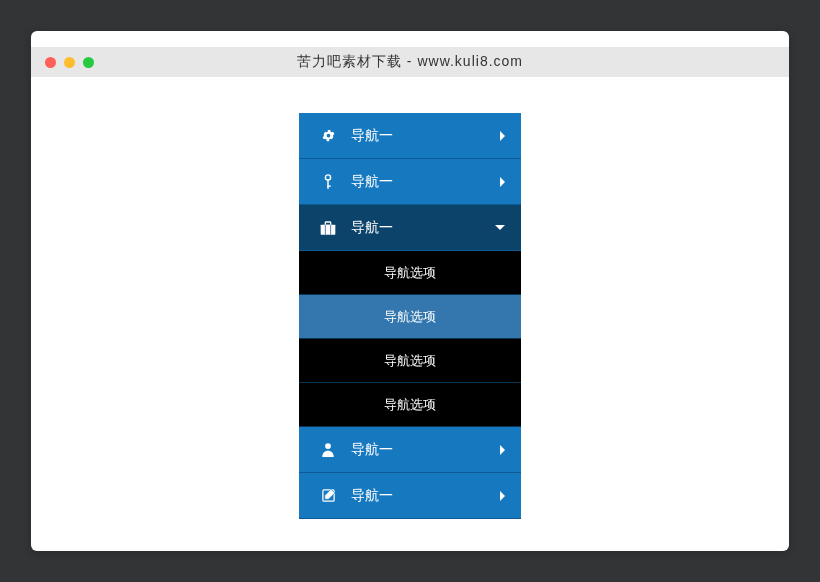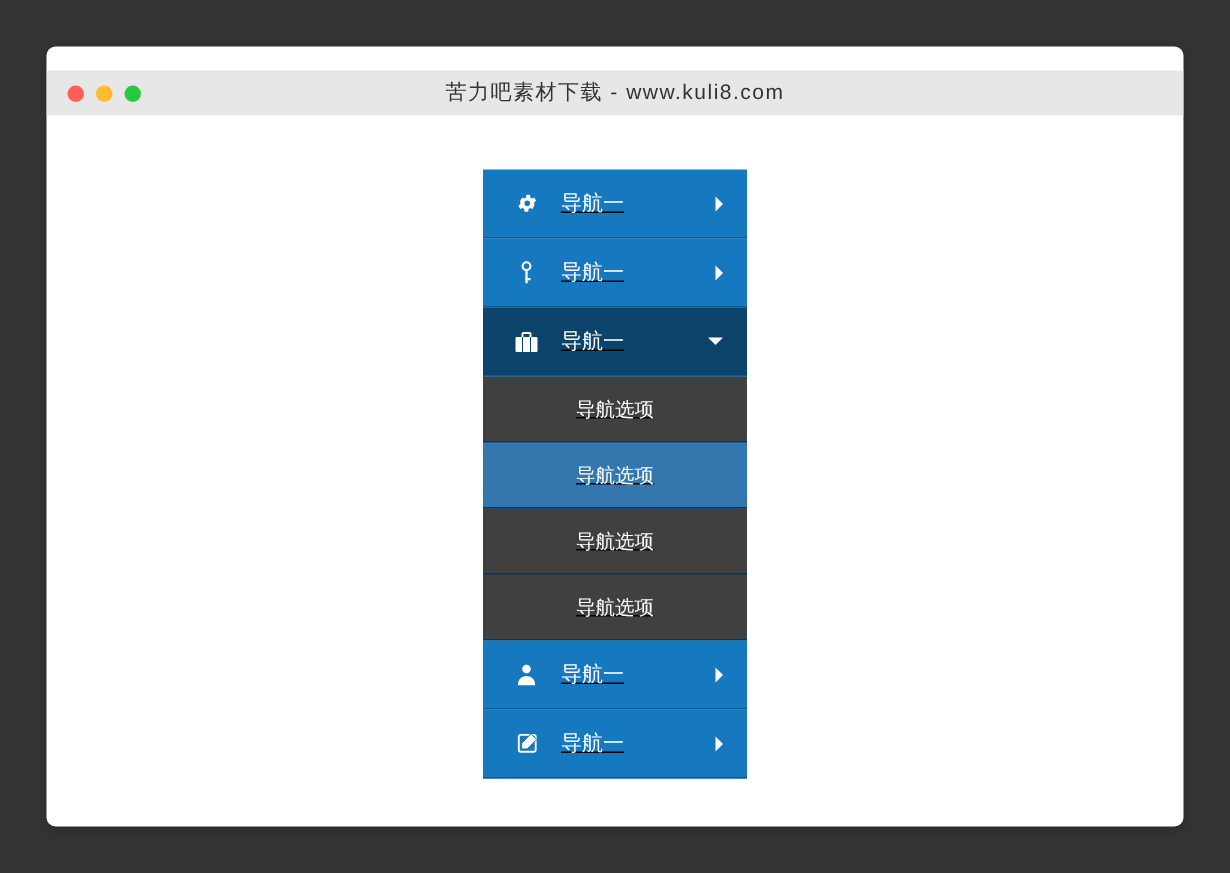--- a/index.html
+++ b/index.html
@@ -52,22 +52,21 @@
       pointer-events: none;
     }
     .content {
       height: calc(100% - 30px);
       display: flex;
       align-items: flex-start;
       justify-content: center;
       padding-top: 36px;
     }
     .nav {
-      width: 176px;
-      text-decoration: underline;
+      width: 222px;
     }
     .nav-item {
       height: 46px;
       display: flex;
       align-items: center;
       padding: 0 16px 0 20px;
       background: #1678bf;
       color: #fff;
       font-size: 14px;
       border-bottom: 1px solid #0e5a95;
@@ -95,21 +94,21 @@
       border-top: 5px solid transparent;
       border-bottom: 5px solid transparent;
       border-left: 5px solid #fff;
     }
     .arrow-down {
       border-left: 5px solid transparent;
       border-right: 5px solid transparent;
       border-top: 5px solid #fff;
     }
     .subnav {
-      background: #404040;
+      background: #000000;
     }
     .subnav-item {
       height: 44px;
       display: flex;
       align-items: center;
       justify-content: center;
       color: #fff;
       font-size: 13px;
       border-bottom: 1px solid #083654;
       cursor: pointer;

